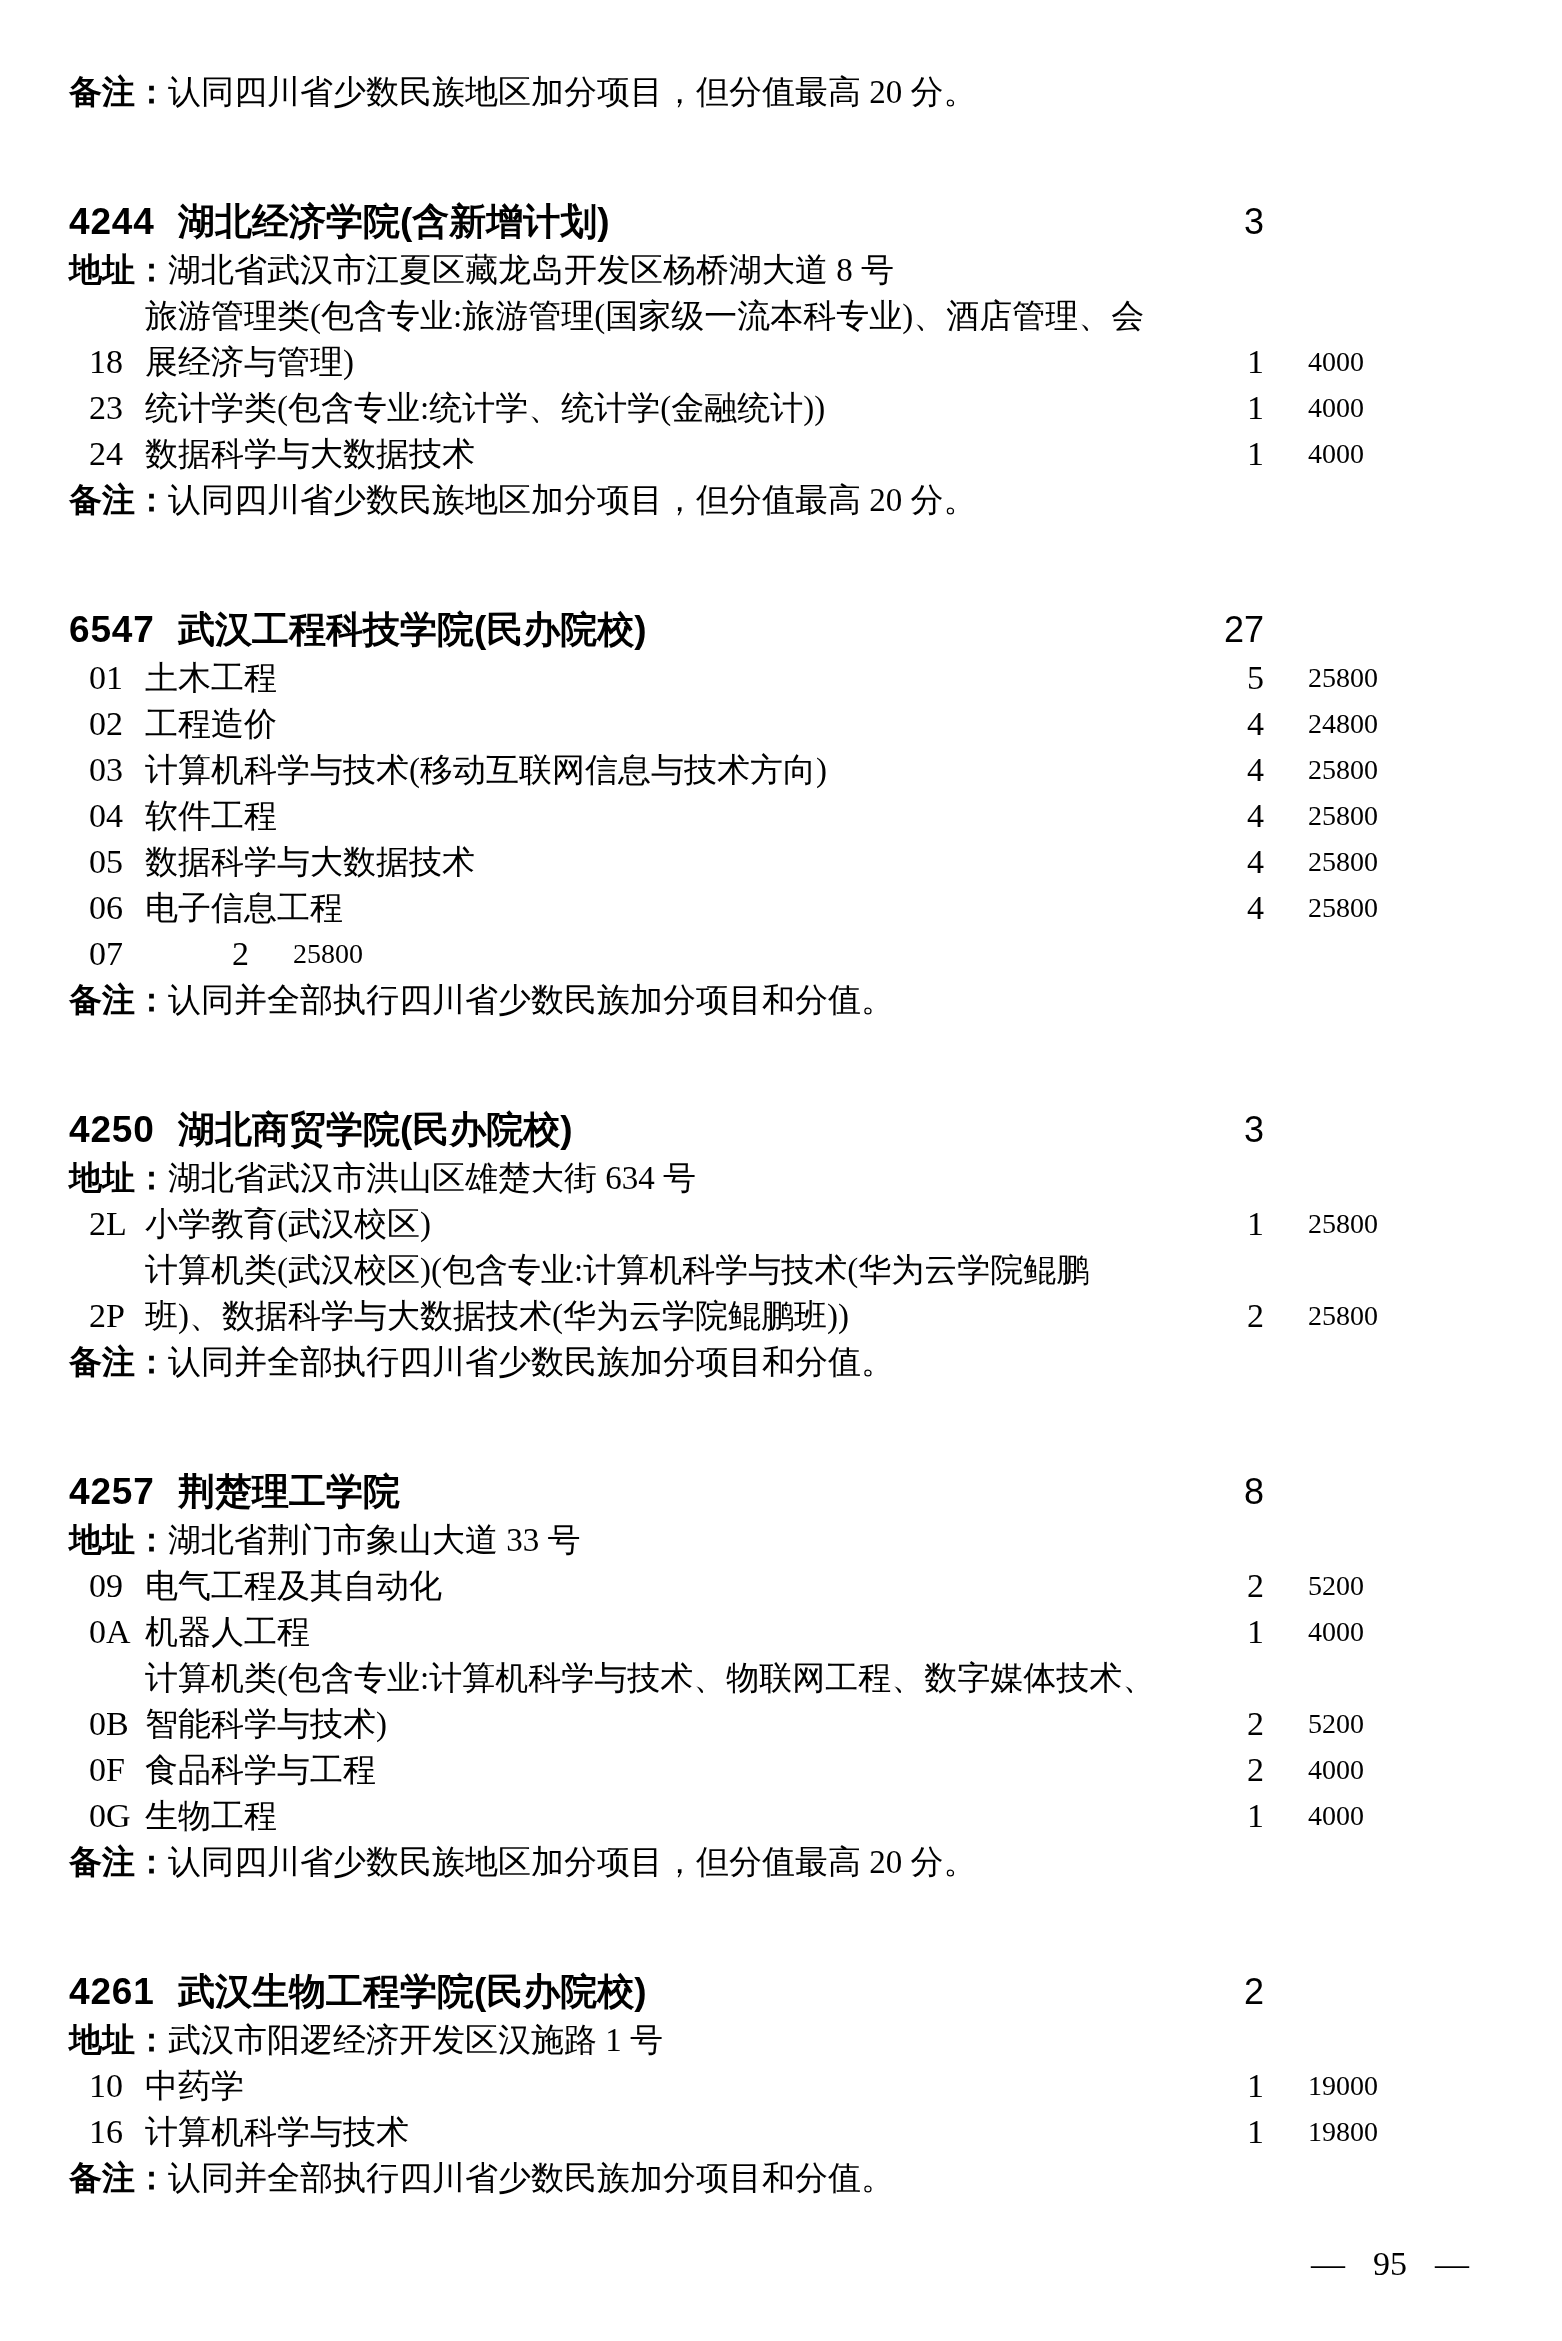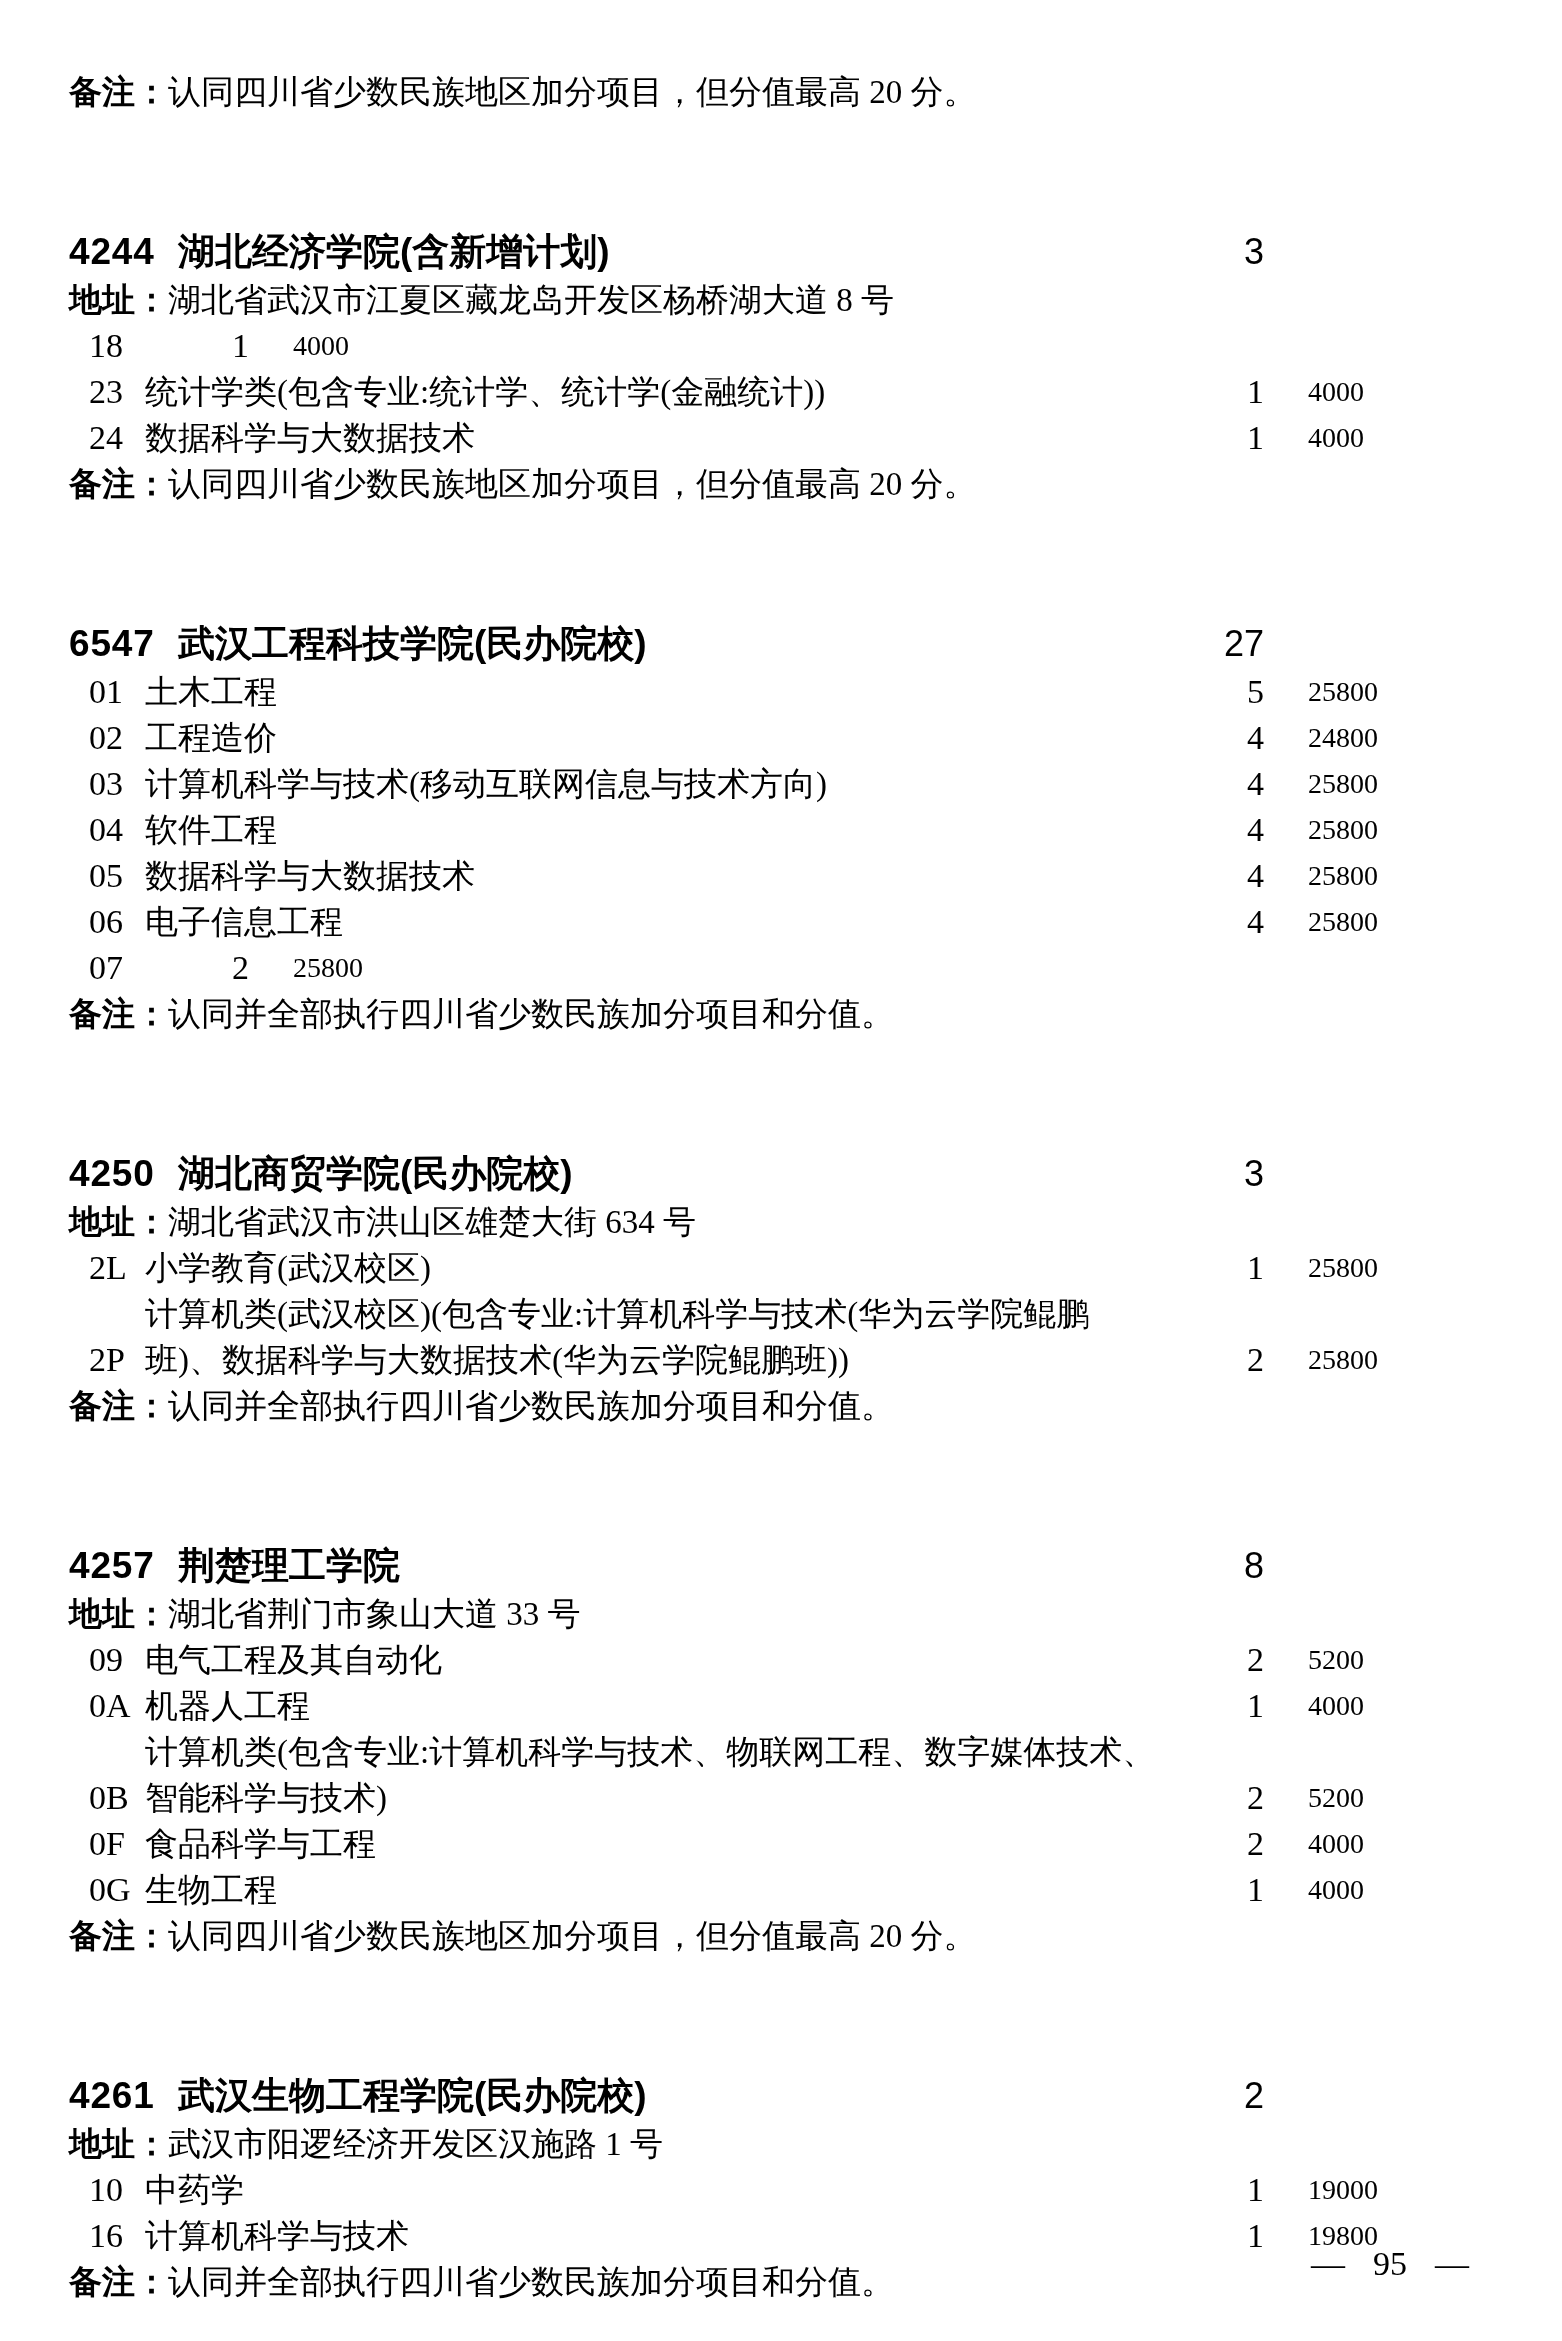--- a/index.html
+++ b/index.html
@@ -27,21 +27,21 @@
   .addr-row,
   .note-row {
     font-size: 33px;
     line-height: 46px;
   }
   .lbl {
     font-weight: bold;
     font-family: "Liberation Sans", sans-serif;
   }
   .sec {
-    margin-top: 112px;
+    margin-top: 82px;
   }
   .sec-row {
     display: flex;
     align-items: flex-end;
   }
   .sec-title {
     width: 1091px;
     font-family: "Liberation Sans", sans-serif;
     font-weight: bold;
     font-size: 37px;
@@ -120,20 +120,21 @@
         <span class="sec-code">4244</span><span class="sec-name">湖北经济学院(含新增计划)</span>
       </div>
       <div class="sec-count">3</div>
     </div>
     <div class="addr-row">
       <span class="lbl">地址：</span><span class="addr-val">湖北省武汉市江夏区藏龙岛开发区杨桥湖大道 8 号</span>
     </div>
     <div class="prog-list">
   <div class="prog-row">
     <div class="prog-no">18</div>
+    <div class="prog-name">旅游管理类(包含专业:旅游管理(国家级一流本科专业)、酒店管理、会展经济与管理)</div>
     <div class="prog-quota">1</div>
     <div class="prog-fee">4000</div>
   </div>
 
   <div class="prog-row">
     <div class="prog-no">23</div>
     <div class="prog-name">统计学类(包含专业:统计学、统计学(金融统计))</div>
     <div class="prog-quota">1</div>
     <div class="prog-fee">4000</div>
   </div>

